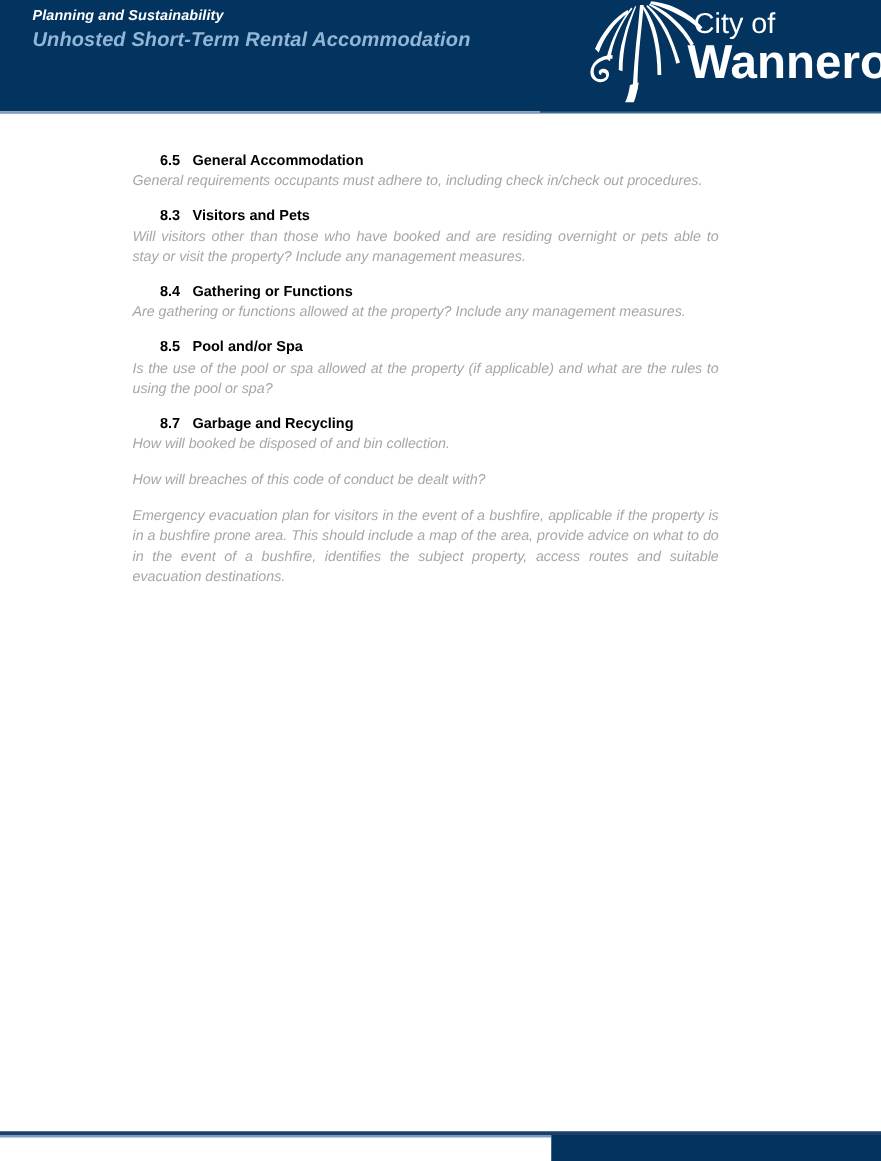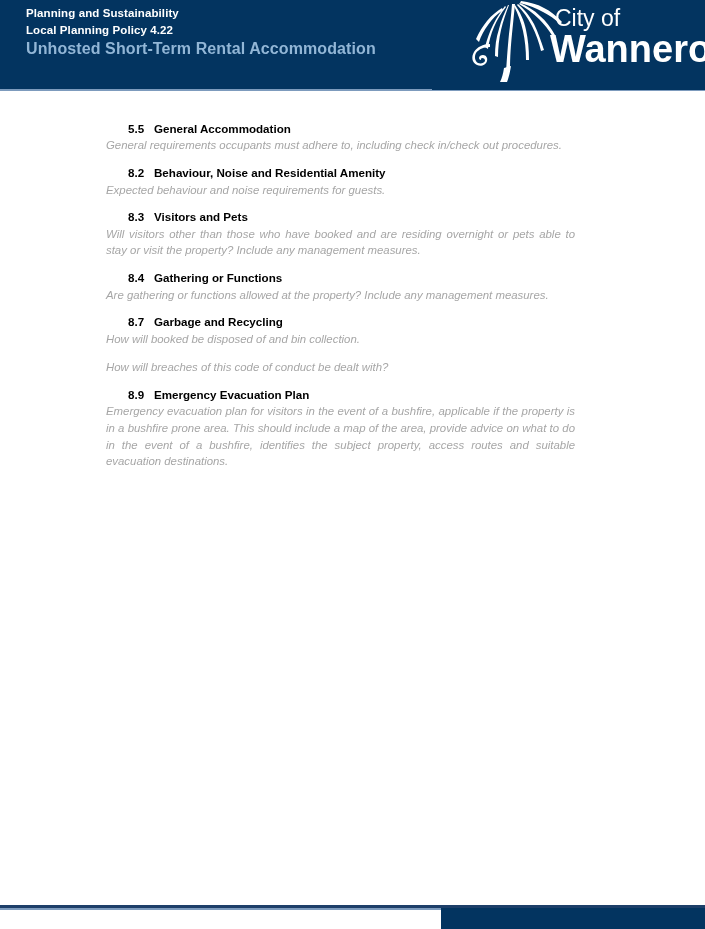--- a/index.html
+++ b/index.html
@@ -42,20 +42,21 @@
     left: 26px; top: 8px;
     line-height: 1.0;
   }
   .hdr-line {
     font-size: 11.5px;
     font-weight: bold;
     color: #ffffff;
     letter-spacing: 0.1px;
     margin-bottom: 5px;
     white-space: nowrap;
+    font-style: italic;
   }
   .hdr-line.sub {
     color: #92b6d6;
     font-size: 16px;
     margin-bottom: 0;
   }
 
   
   .logo {
     position: absolute;
@@ -135,21 +136,20 @@
     background: #033460;
   }
 </style>
 </head>
 <body>
 
 <div class="header"></div>
 
 <div class="header-titles">
   <div class="hdr-line">Planning and Sustainability</div>
-  <div class="hdr-line">Local Planning Policy 4.22</div>
   <div class="hdr-line sub">Unhosted Short-Term Rental Accommodation</div>
 </div>
 
 <div class="logo">
   <svg width="237" height="82" viewBox="0 0 237 82" xmlns="http://www.w3.org/2000/svg">
 
     <g fill="#ffffff">
       <path d="M44,4 C43,16 42,26 41,34 C40,44 39,56 38,72 L42,72 C42,56 43,44 44,34 C45,24 46,14 47,4 Z"></path>
       <path d="M46,6 C50,14 53,22 55,31 C57,40 58,50 58,60 L61,60 C61,49 60,39 58,30 C56,20 52,12 47,5 Z"></path>
       <path d="M49,5 C55,11 60,18 64,26 C68,34 71,42 73,51 L76,50 C73,41 70,32 66,24 C61,15 56,9 50,4 Z"></path>
@@ -172,52 +172,51 @@
 
 <div class="header-rule"></div>
 <div class="header-rule-thin"></div>
 
 <div class="content">
 
 
   <div class="sections">
 
     <div class="section">
-      <div class="sec-head"><span class="sec-num">5.5</span><span>General Accommodation</span></div>
+      <div class="sec-head"><span class="sec-num">6.5</span><span>General Accommodation</span></div>
       <div class="sec-body">General requirements occupants must adhere to, including check in/check out procedures.</div>
     </div>
 
-    <div class="section">
-      <div class="sec-head"><span class="sec-num">8.2</span><span>Behaviour, Noise and Residential Amenity</span></div>
-      <div class="sec-body">Expected behaviour and noise requirements for guests.</div>
-    </div>
 
     <div class="section">
       <div class="sec-head"><span class="sec-num">8.3</span><span>Visitors and Pets</span></div>
       <div class="sec-body">Will visitors other than those who have booked and are residing overnight or pets able to stay or visit the property? Include any management measures.</div>
     </div>
 
     <div class="section">
       <div class="sec-head"><span class="sec-num">8.4</span><span>Gathering or Functions</span></div>
       <div class="sec-body">Are gathering or functions allowed at the property? Include any management measures.</div>
     </div>
 
+    <div class="section">
+      <div class="sec-head"><span class="sec-num">8.5</span><span>Pool and/or Spa</span></div>
+      <div class="sec-body">Is the use of the pool or spa allowed at the property (if applicable) and what are the rules to using the pool or spa?</div>
+    </div>
 
 
     <div class="section">
       <div class="sec-head"><span class="sec-num">8.7</span><span>Garbage and Recycling</span></div>
       <div class="sec-body">How will booked be disposed of and bin collection.</div>
     </div>
 
     <div class="section">
       <div class="sec-body">How will breaches of this code of conduct be dealt with?</div>
     </div>
 
     <div class="section">
-      <div class="sec-head"><span class="sec-num">8.9</span><span>Emergency Evacuation Plan</span></div>
       <div class="sec-body">Emergency evacuation plan for visitors in the event of a bushfire, applicable if the property is in a bushfire prone area. This should include a map of the area, provide advice on what to do in the event of a bushfire, identifies the subject property, access routes and suitable evacuation destinations.</div>
     </div>
 
   </div>
 </div>
 
 <div class="footer-rule"></div>
 <div class="footer-rule-light"></div>
 <div class="footer-block"></div>
 

